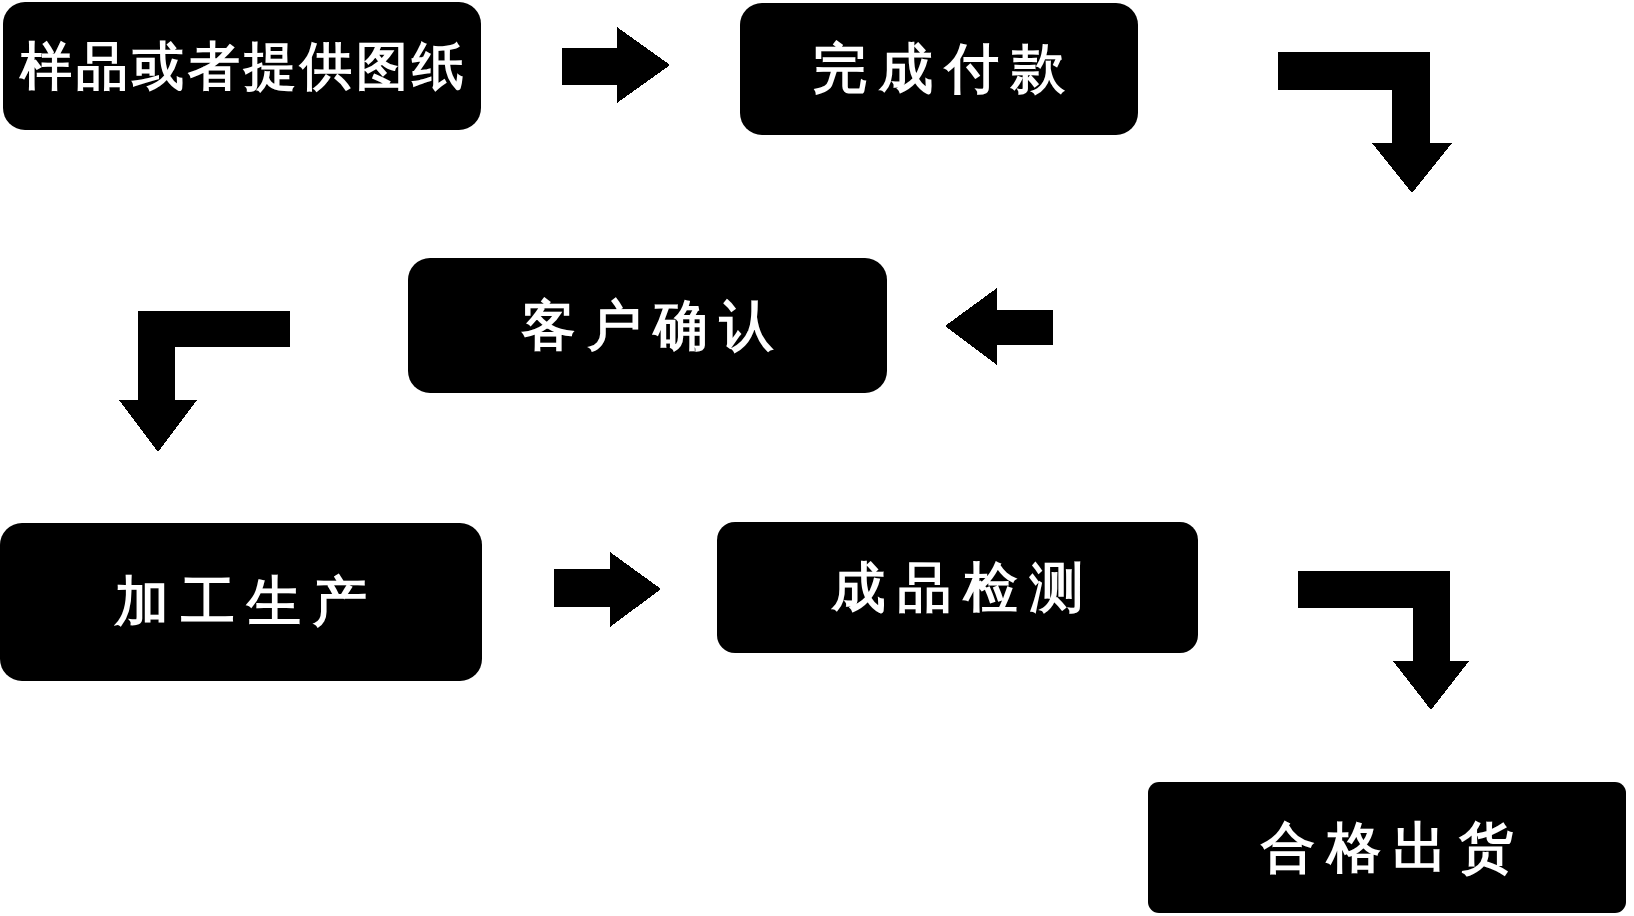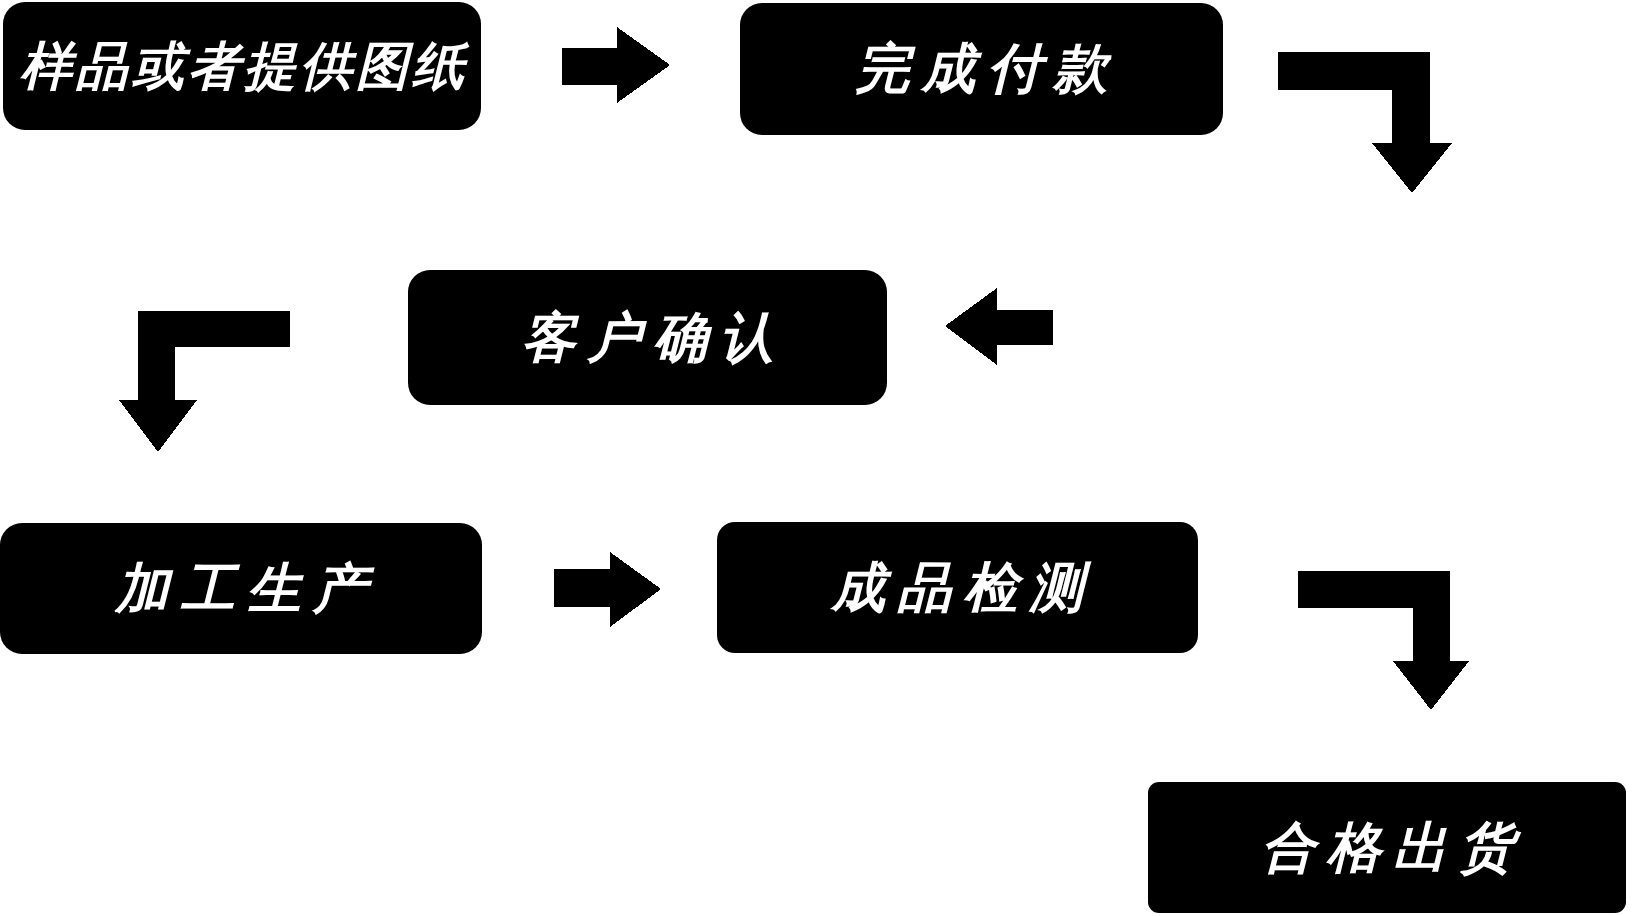--- a/index.html
+++ b/index.html
@@ -16,21 +16,20 @@
     overflow: hidden;
   }
   .node {
     position: absolute;
     background: #000000;
     border-radius: 22px;
     display: flex;
     align-items: center;
     justify-content: center;
     color: #ffffff;
-    font-style: italic;
   }
   .node .lbl {
     font-weight: bold;
     white-space: nowrap;
     line-height: 1;
   }
   .chars4 .lbl {
     font-size: 54px;
     letter-spacing: 12px;
     margin-right: -12px;
@@ -53,42 +52,42 @@
 <div id="canvas">
 
   <div class="node chars8" style="left:3px; top:2px; width:478px; height:128px;">
     <span class="lbl">样品或者提供图纸</span>
   </div>
 
   <svg class="arrow" style="left:562px; top:27px;" width="108" height="77" viewBox="0 0 108 77" shape-rendering="crispEdges">
     <polygon points="0,21 55,21 55,0 108,38 55,76 55,58 0,58"></polygon>
   </svg>
 
-  <div class="node chars4" style="left:740px; top:3px; width:483px; height:132px;">
+  <div class="node chars4" style="left:740px; top:3px; width:398px; height:132px;">
     <span class="lbl">完成付款</span>
   </div>
 
   <svg class="arrow" style="left:1278px; top:52px;" width="174" height="141" viewBox="0 0 174 141" shape-rendering="crispEdges">
     <polygon points="0,0 152,0 152,91 174,91 134,141 94,91 114,91 114,38 0,38"></polygon>
   </svg>
 
-  <div class="node chars4" style="left:408px; top:258px; width:479px; height:135px;margin-top:12px;">
+  <div class="node chars4" style="left:408px; top:258px; width:479px; height:135px;">
     <span class="lbl">客户确认</span>
   </div>
 
   <svg class="arrow" style="left:945px; top:288px;" width="108" height="77" viewBox="0 0 108 77" shape-rendering="crispEdges">
     <polygon points="0,38 52,0 52,22 108,22 108,57 52,57 52,77"></polygon>
   </svg>
 
 
   <svg class="arrow" style="left:119px; top:311px;" width="171" height="141" viewBox="0 0 171 141" shape-rendering="crispEdges">
     <polygon points="171,0 19,0 19,89 0,89 39,141 78,89 56,89 56,36 171,36"></polygon>
   </svg>
 
-  <div class="node chars4" style="left:0px; top:523px; width:482px; height:131px;">
+  <div class="node chars4" style="left:0px; top:523px; width:482px; height:158px;">
     <span class="lbl">加工生产</span>
   </div>
 
   <svg class="arrow" style="left:554px; top:552px;" width="107" height="75" viewBox="0 0 107 75" shape-rendering="crispEdges">
     <polygon points="0,17 56,17 56,0 107,37 56,75 56,55 0,55"></polygon>
   </svg>
 
   <div class="node chars4" style="left:717px; top:522px; width:481px; height:131px;border-radius:18px;">
     <span class="lbl">成品检测</span>
   </div>

